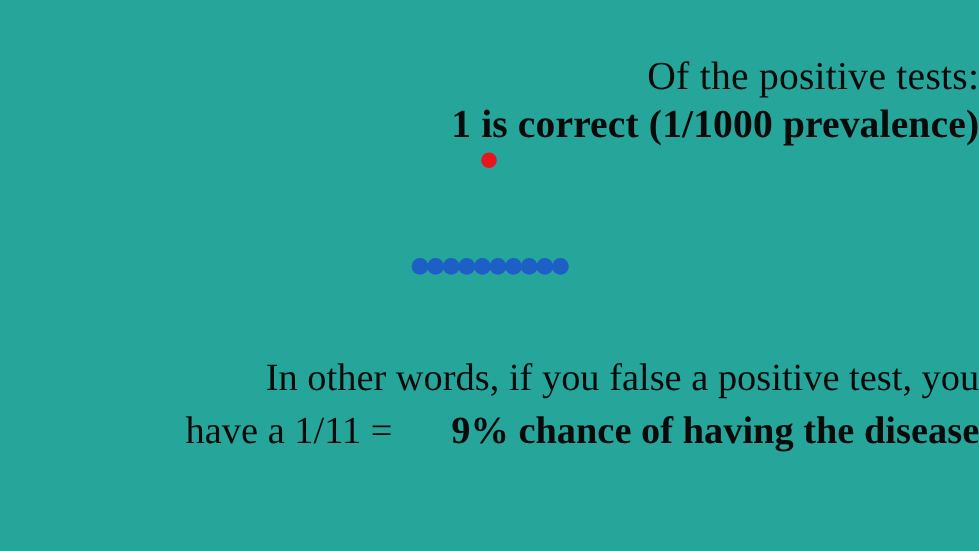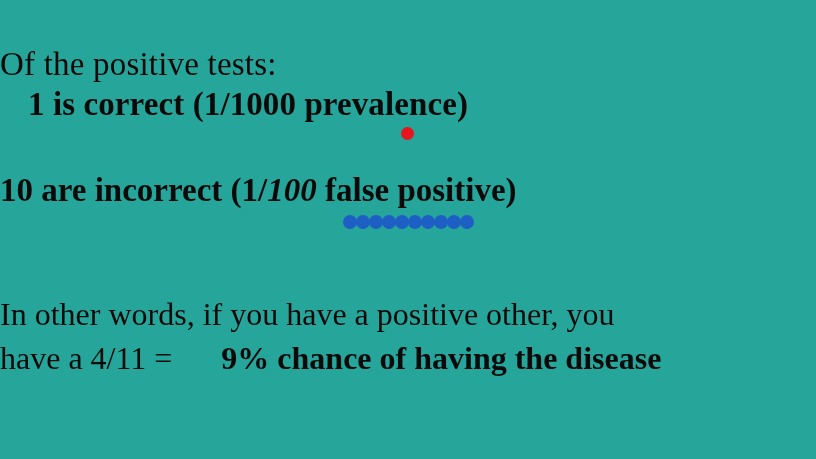--- a/index.html
+++ b/index.html
@@ -12,21 +12,21 @@
     overflow: hidden;
     font-family: "Liberation Serif", "DejaVu Serif", serif;
   }
 
   #slide {
     position: relative;
     width: 816px;
     height: 459px;
     background: #26a69a;
     color: #0a0a0a;
-    text-align: left;
+    text-align: right;
     -webkit-font-smoothing: antialiased;
   }
 
   
   .block-top {
     position: absolute;
     left: 0;
     right: 0;
     top: 44px;
   }
@@ -129,35 +129,32 @@
 
   <div class="block-top">
     <div class="line-lead">Of the positive tests:</div>
     <div class="line-correct">1 is correct (1/1000 prevalence)</div>
   </div>
 
   <div class="dot-row-red">
     <span class="dot-red"></span>
   </div>
 
-  <div class="block-mid">
-    <div class="line-incorrect"><span>10 are incorrect (1/</span><span class="emph">100</span><span> false positive)</span></div>
-  </div>
 
   <div class="dot-row-blue">
     <span class="dot-blue"></span>
     <span class="dot-blue"></span>
     <span class="dot-blue"></span>
     <span class="dot-blue"></span>
     <span class="dot-blue"></span>
     <span class="dot-blue"></span>
     <span class="dot-blue"></span>
     <span class="dot-blue"></span>
     <span class="dot-blue"></span>
     <span class="dot-blue"></span>
   </div>
 
   <div class="block-bottom">
-    <div class="line-concl">In other words, if you have a positive other, you</div>
-    <div class="line-concl"><span>have a 4/11 = </span><span class="strong">9% chance of having the disease</span></div>
+    <div class="line-concl">In other words, if you false a positive test, you</div>
+    <div class="line-concl"><span>have a 1/11 = </span><span class="strong">9% chance of having the disease</span></div>
   </div>
 
 </div>
 
 </body></html>

